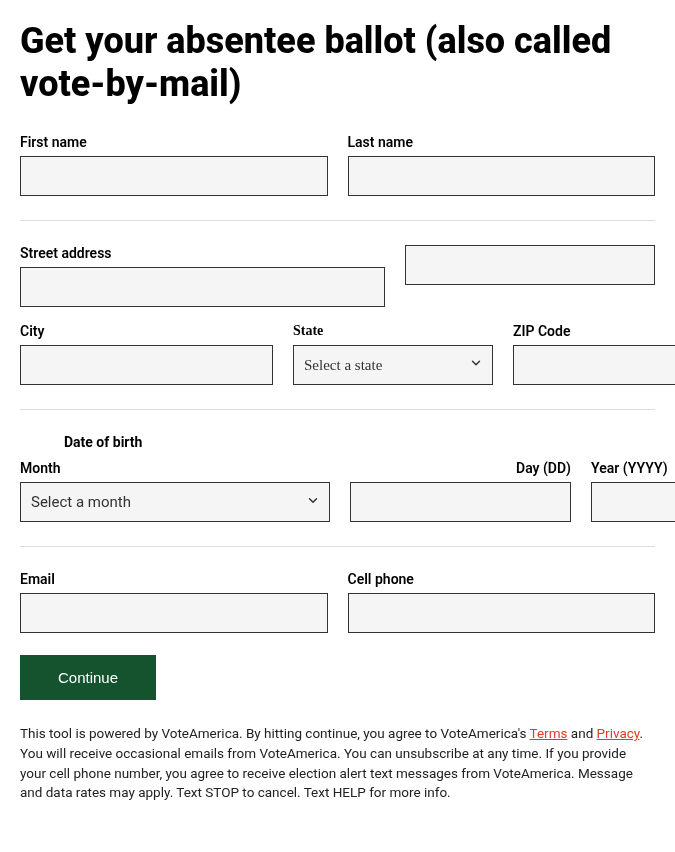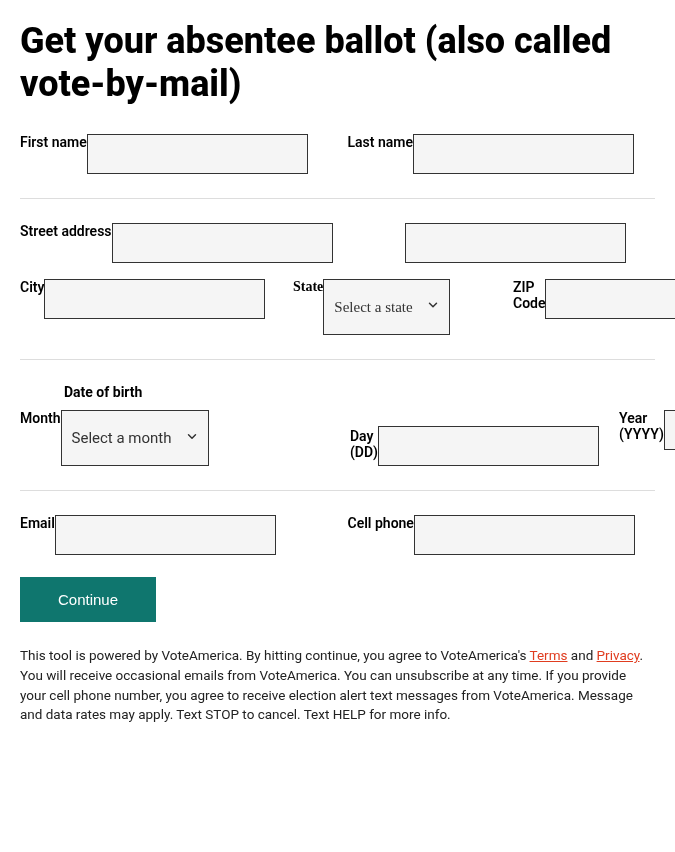--- a/index.html
+++ b/index.html
@@ -20,21 +20,21 @@
       line-height: 1.2;
       margin-bottom: 28px;
     }
     .form-row {
       display: flex;
       gap: 20px;
       margin-bottom: 16px;
     }
     .field {
       display: flex;
-      flex-direction: row;
+      flex-direction: column;
     }
     .field-half {
       flex: 1;
     }
     .field-street {
       flex: 0 0 365px;
     }
     .field-apt {
       flex: 1;
     }
@@ -76,21 +76,21 @@
       background: #f5f5f5;
       padding: 0 10px;
       font-size: 15px;
       font-family: inherit;
     }
     .select-wrapper {
       position: relative;
     }
     select {
       width: 100%;
-      height: 56px;
+      height: 40px;
       border: 1px solid #333;
       background: #f5f5f5;
       padding: 0 36px 0 10px;
       font-size: 15px;
       font-family: inherit;
       appearance: none;
       -webkit-appearance: none;
       cursor: pointer;
       color: #333;
     }
@@ -100,21 +100,21 @@
       top: 50%;
       transform: translateY(-50%);
       pointer-events: none;
     }
     hr {
       border: none;
       border-top: 1px solid #ddd;
       margin: 24px 0;
     }
     .continue-btn {
-      background: #0f766e;
+      background: #14532d;
       color: #fff;
       border: none;
       padding: 14px 38px;
       font-size: 15px;
       font-weight: 500;
       cursor: pointer;
       margin-top: 6px;
     }
     .disclaimer {
       font-size: 13.5px;

